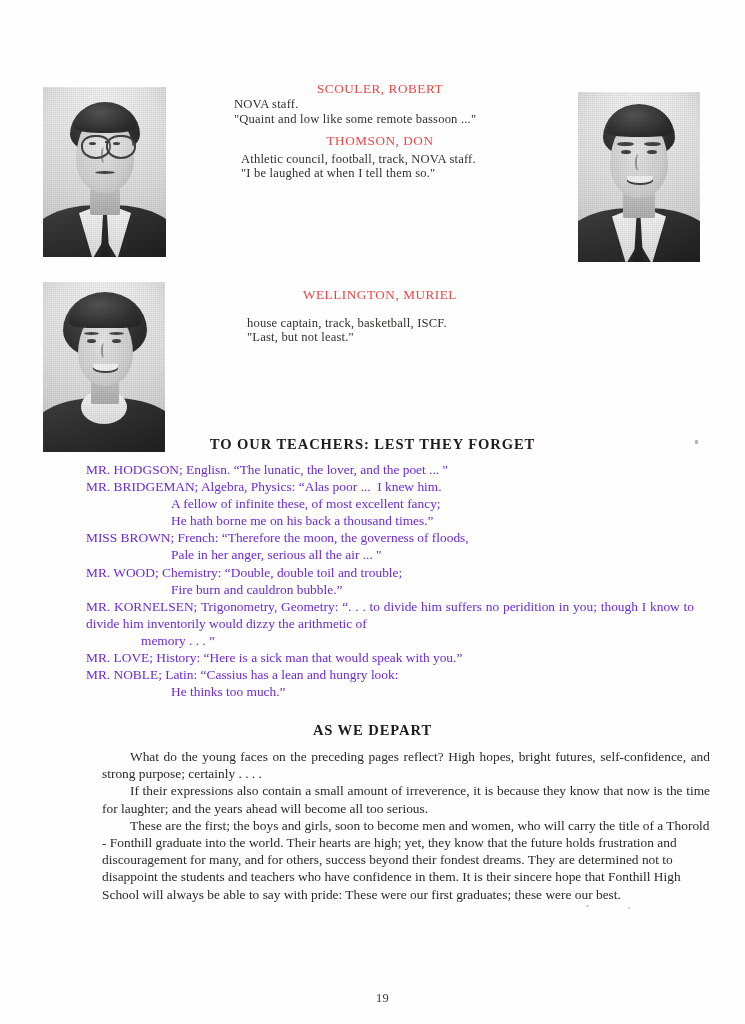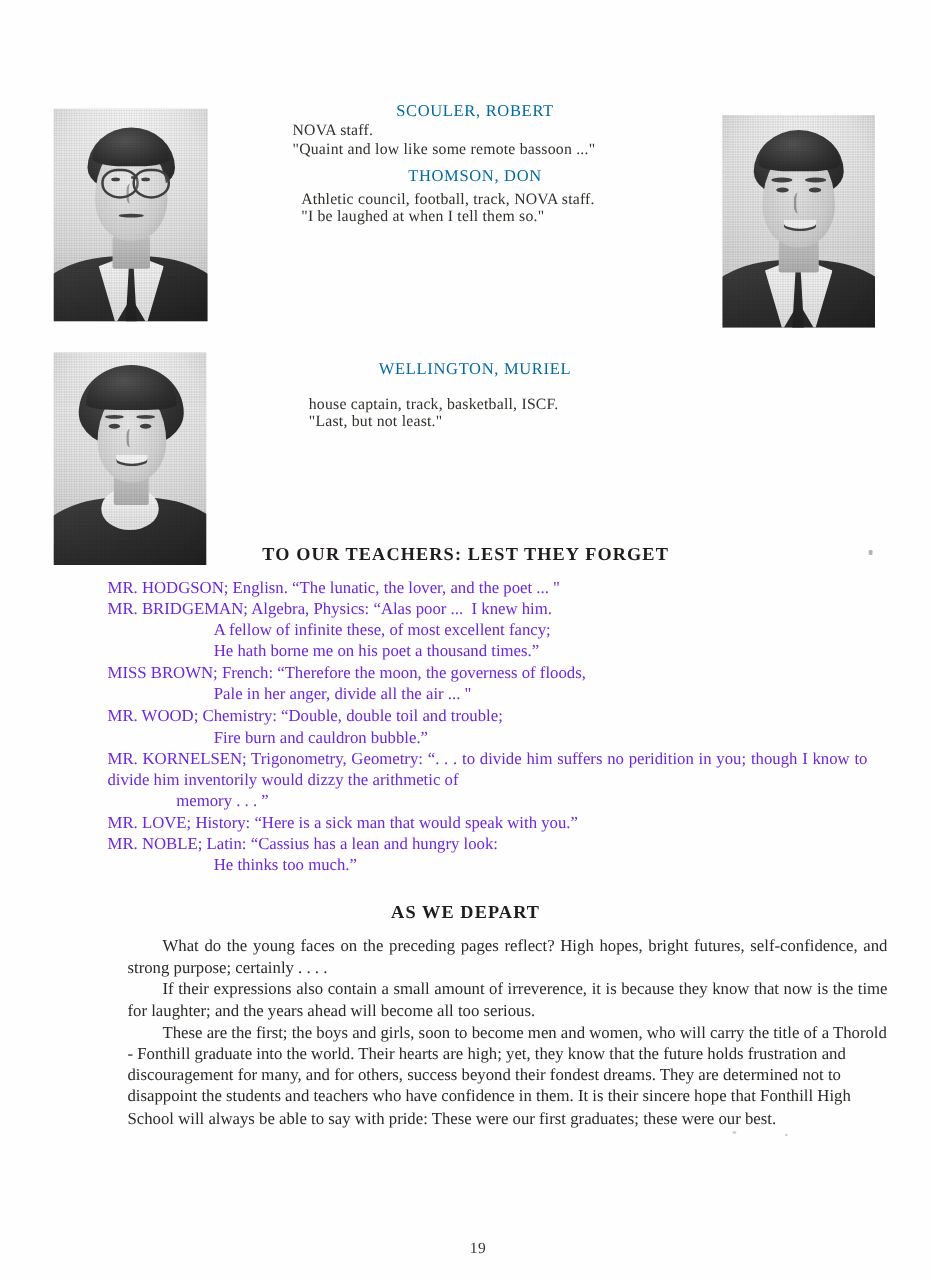--- a/index.html
+++ b/index.html
@@ -116,21 +116,21 @@
     position: absolute;
     text-align: center;
   }
   .txt-block {
     position: absolute;
     white-space: pre-line;
   }
   .name-head {
     font-size: 13.2px;
     letter-spacing: .55px;
-    color: #0369a1;
+    color: #ef4444;
   }
   .detail {
     font-size: 12.6px;
     line-height: 15.5px;
     letter-spacing: .18px;
     color: #32302c;
   }
 
   .section-head {
     position: absolute;
@@ -269,24 +269,24 @@
   <div class="speck" style="left:586px; top:905px; width:3px; height:2px; opacity:.5;"></div>
   <div class="speck" style="left:628px; top:907px; width:2px; height:2px; opacity:.5;"></div>
 
   <div class="section-head" style="left:0; top:436px;">TO OUR TEACHERS: LEST THEY FORGET</div>
 
   <div class="teachers" style="top:461px;">
     <div class="t-line">MR. HODGSON; Englisn. “The lunatic, the lover, and the poet ... "</div>
 
     <div class="t-line">MR. BRIDGEMAN; Algebra, Physics: “Alas poor ...  I knew him.</div>
     <div class="t-line t-ind">A fellow of infinite these, of most excellent fancy;</div>
-    <div class="t-line t-ind">He hath borne me on his poet a thousand times.”</div>
+    <div class="t-line t-ind">He hath borne me on his back a thousand times.”</div>
 
     <div class="t-line">MISS BROWN; French: “Therefore the moon, the governess of floods,</div>
-    <div class="t-line t-ind">Pale in her anger, divide all the air ... "</div>
+    <div class="t-line t-ind">Pale in her anger, serious all the air ... "</div>
 
     <div class="t-line">MR. WOOD; Chemistry: “Double, double toil and trouble;</div>
     <div class="t-line t-ind">Fire burn and cauldron bubble.”</div>
 
     <div class="t-line t-wrap" style="padding-left:0; text-indent:0;">MR. KORNELSEN; Trigonometry, Geometry: “. . . to divide him suffers no peridition in you; though I know to divide him inventorily would dizzy the arithmetic of</div>
     <div class="t-line t-ind2">memory . . . ”</div>
 
     <div class="t-line">MR. LOVE; History: “Here is a sick man that would speak with you.”</div>
 
     <div class="t-line">MR. NOBLE; Latin: “Cassius has a lean and hungry look:</div>

